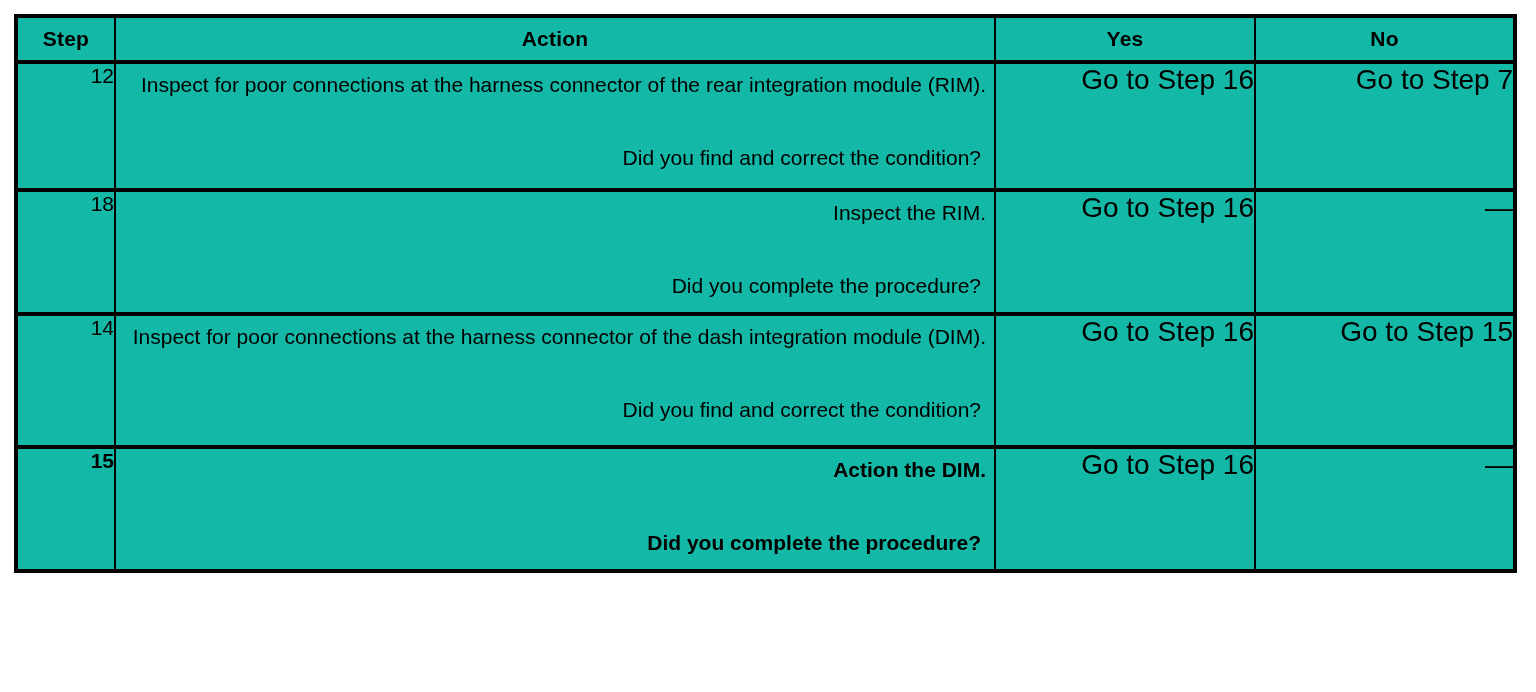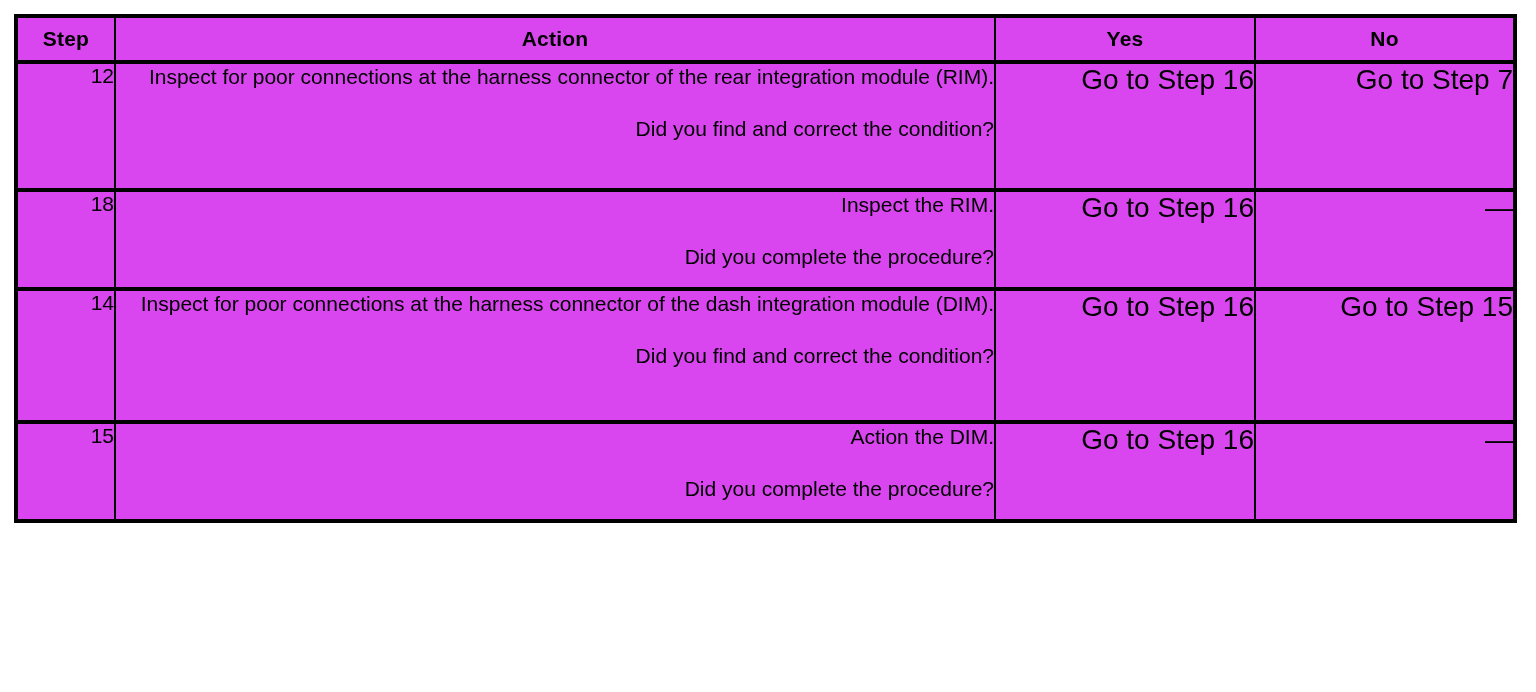--- a/index.html
+++ b/index.html
@@ -22,21 +22,21 @@
     background: #ffffff;
   }
 
   .diag-table {
     position: absolute;
     left: 14px;
     top: 14px;
     width: 1499px;
     border-collapse: collapse;
     table-layout: fixed;
-    background: #d946ef;
+    background: #14b8a6;
     border: 4px solid #000000;
   }
 
   .diag-table col.c-step   { width: 99px; }
   .diag-table col.c-action { width: 880px; }
   .diag-table col.c-yes    { width: 260px; }
   .diag-table col.c-no     { width: 260px; }
 
   .diag-table th,
   .diag-table td {
@@ -68,45 +68,45 @@
     vertical-align: middle;
     font-size: 21px;
   }
 
   .cell-action {
     padding: 5px 0 6px 7px;
     font-size: 21px;
     line-height: 26px;
   }
   .action-lead {
-    margin: 0;
+    margin: 8px;
   }
   .action-gap {
     height: 26px;
   }
   .action-question {
-    margin: 0;
+    margin: 13px;
   }
 
   .cell-answer {
     vertical-align: bottom;
     text-align: center;
     font-size: 28px;
     padding-bottom: 5px;
   }
 
   
   tr[data-row="12"] .cell-step,
   tr[data-row="12"] .cell-action { height: 124px; }
   tr[data-row="13"] .cell-step,
   tr[data-row="13"] .cell-action { height: 95px; }
   tr[data-row="14"] .cell-step,
   tr[data-row="14"] .cell-action { height: 129px; }
   tr[data-row="15"] .cell-step,
-  tr[data-row="15"] .cell-action { height: 95px; }
+  tr[data-row="15"] .cell-action { height: 95px; font-weight: bold; }
   tr[data-row="16"] .cell-step,
   tr[data-row="16"] .cell-action { height: 98px; }
 </style>
 </head>
 <body>
 
 <div class="page">
 
   <table class="diag-table">
     <colgroup>

